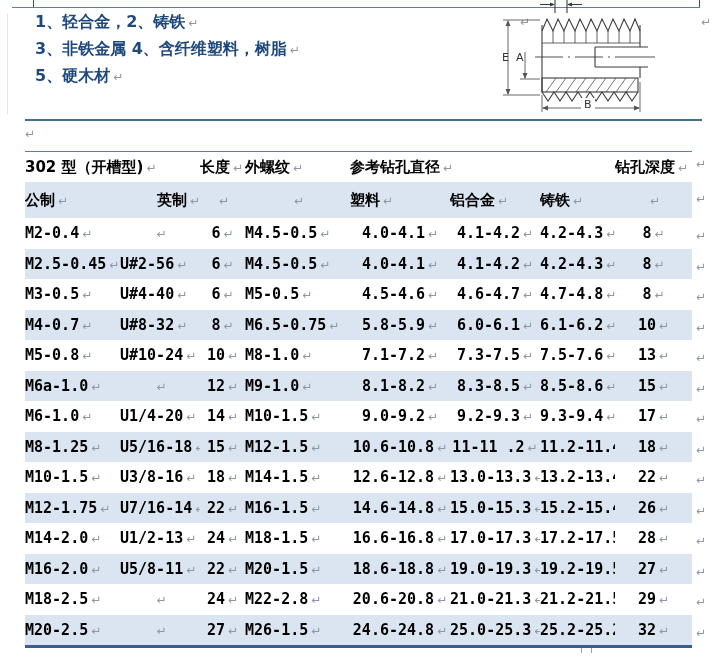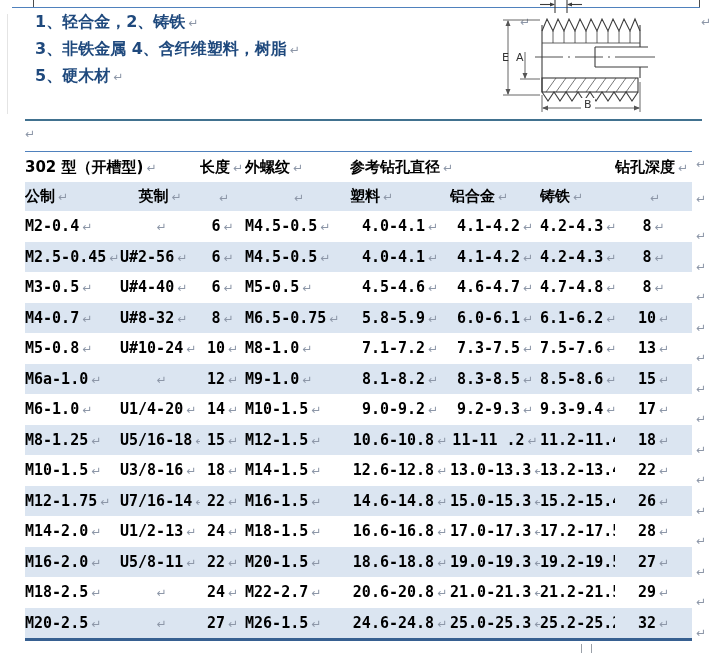--- a/index.html
+++ b/index.html
@@ -34,29 +34,29 @@
   
   table.spec{
     position:absolute;left:25px;top:151px;width:667px;
     border-collapse:collapse;table-layout:fixed;
     border-top:1px solid #4f81bd;border-bottom:3px solid #376091;
     font-family:"DejaVu Sans Mono","DejaVu Sans",monospace;
     font-weight:bold;font-size:15px;color:#000;
   }
   table.spec td{padding:0;white-space:nowrap;overflow:hidden;vertical-align:middle;}
   tr.gh td{height:30px;background:#fff;font-family:"DejaVu Sans",sans-serif;}
-  tr.sh td{height:29px;background:#dbe5f1;font-family:"DejaVu Sans",sans-serif;}
+  tr.sh td{height:36px;background:#dbe5f1;font-family:"DejaVu Sans",sans-serif;}
   tbody td{height:30.5px;}
   tbody tr:nth-child(even){background:#dbe5f1;}
   
   td.g0,td.g1,td.g3,td.g4{text-align:left;}
   td.g2{text-align:left;padding-left:17px;}
   
   td.s0{text-align:left;padding-left:8px;}
-  td.s1{text-align:center;padding-left:15px;}
+  td.s1{text-align:right;padding-left:15px;}
   td.s2,td.s3,td.s7{text-align:center;}
   td.s4{text-align:left;padding-left:28px;}
   td.s5{text-align:left;padding-left:13px;margin-top:40px;}
   td.s6{text-align:left;padding-left:5px;}
   
   td.c0{text-align:left;padding-left:10px;}
   td.c1{text-align:left;padding-left:10px;}
   td.c2,td.c4,td.c5,td.c6,td.c7{text-align:center;}
   td.c3{text-align:left;padding-left:10px;}
   td.empty{text-align:center;padding-left:0;}
@@ -281,21 +281,21 @@
         <td class="c3"><span>M20-1.5</span><span class="pmark">↵</span></td>
         <td class="c4"><span>18.6-18.8</span><span class="pmark">↵</span></td>
         <td class="c5"><span>19.0-19.3</span><span class="pmark">↵</span></td>
         <td class="c6"><span>19.2-19.5</span></td>
         <td class="c7"><span>27</span><span class="pmark">↵</span></td>
       </tr>
       <tr>
         <td class="c0"><span>M18-2.5</span><span class="pmark">↵</span></td>
         <td class="c1 empty"><span class="pmark">↵</span></td>
         <td class="c2"><span>24</span><span class="pmark">↵</span></td>
-        <td class="c3"><span>M22-2.7</span><span class="pmark">↵</span></td>
+        <td class="c3"><span>M22-2.8</span><span class="pmark">↵</span></td>
         <td class="c4"><span>20.6-20.8</span><span class="pmark">↵</span></td>
         <td class="c5"><span>21.0-21.3</span><span class="pmark">↵</span></td>
         <td class="c6"><span>21.2-21.5</span></td>
         <td class="c7"><span>29</span><span class="pmark">↵</span></td>
       </tr>
       <tr>
         <td class="c0"><span>M20-2.5</span><span class="pmark">↵</span></td>
         <td class="c1 empty"><span class="pmark">↵</span></td>
         <td class="c2"><span>27</span><span class="pmark">↵</span></td>
         <td class="c3"><span>M26-1.5</span><span class="pmark">↵</span></td>

